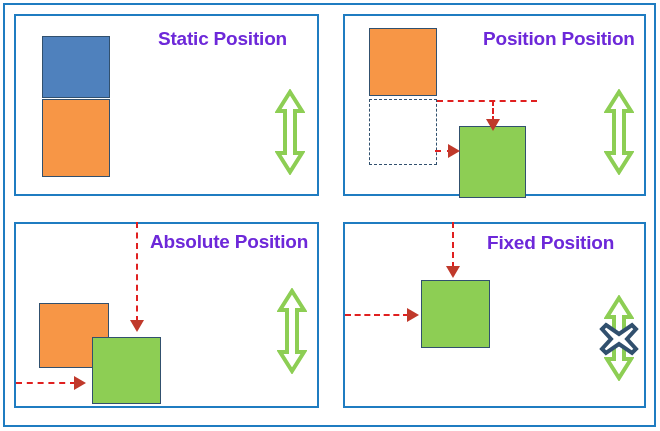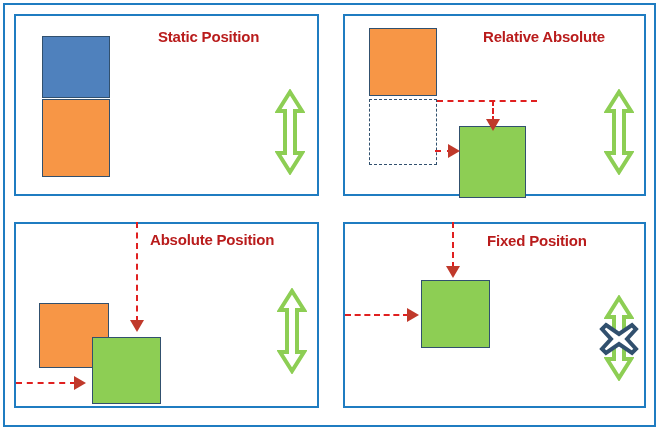--- a/index.html
+++ b/index.html
@@ -20,21 +20,21 @@
   .panel{
     position:absolute;box-sizing:border-box;
     border:2px solid #1F7CC1;background:#ffffff;
   }
   #panel-static   {left:14px; top:14px;  width:305px; height:182px;}
   #panel-relative {left:343px;top:14px;  width:303px; height:182px;}
   #panel-absolute {left:14px; top:222px; width:305px; height:186px;}
   #panel-fixed    {left:343px;top:222px; width:303px; height:186px;}
 
   .panel-title{
-    position:absolute;font-weight:bold;font-size:15px;color:#b91c1c;
+    position:absolute;font-weight:bold;font-size:19px;color:#6d28d9;
     letter-spacing:-0.2px;white-space:nowrap;
   }
   #title-static   {left:158px;top:28px;}
   #title-relative {left:483px;top:28px;}
   #title-absolute {left:150px;top:231px;text-align:right;}
   #title-fixed    {left:487px;top:232px;text-align:right;}
 
   
   .box{
     position:absolute;box-sizing:border-box;
@@ -117,21 +117,21 @@
   <div class="panel" id="panel-static"></div>
   <div class="panel-title" id="title-static">Static Position</div>
   <div class="box box-blue" id="static-blue"></div>
   <div class="box box-orange" id="static-orange"></div>
 
   <svg class="dbl-arrow" id="arrow-static" width="30" height="86" viewBox="0 0 30 86">
     <polygon points="15,3 27,22 20,22 20,64 27,64 15,83 3,64 10,64 10,22 3,22" fill="#ffffff" stroke="#8DCE54" stroke-width="4" stroke-linejoin="miter"></polygon>
   </svg>
 
   <div class="panel" id="panel-relative"></div>
-  <div class="panel-title" id="title-relative">Relative Absolute</div>
+  <div class="panel-title" id="title-relative">Position Position</div>
   <div class="box box-orange" id="rel-orange"></div>
   <div class="box box-ghost" id="rel-ghost"></div>
   <div class="box box-green" id="rel-green"></div>
 
   <div class="dash-h" id="rel-line-h"></div>
   <div class="dash-v" id="rel-line-v"></div>
   <div class="arrow-down" id="rel-arr-d"></div>
   <div class="dash-h" id="rel-line-h2"></div>
   <div class="arrow-right" id="rel-arr-r"></div>
 

